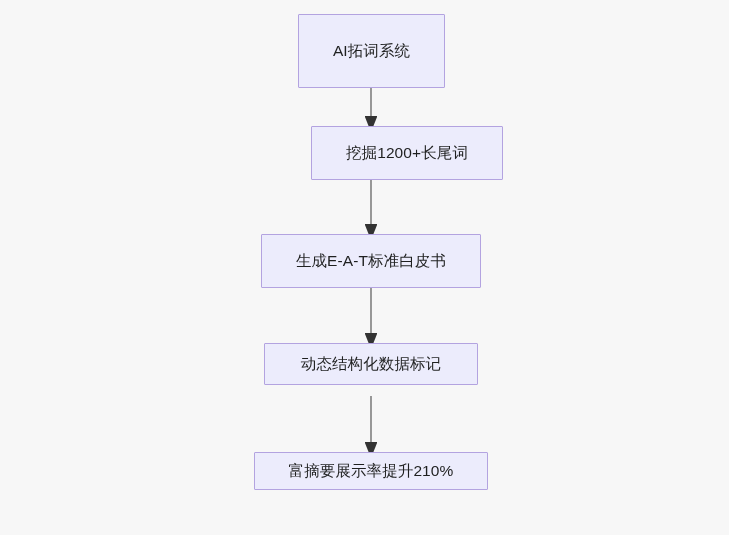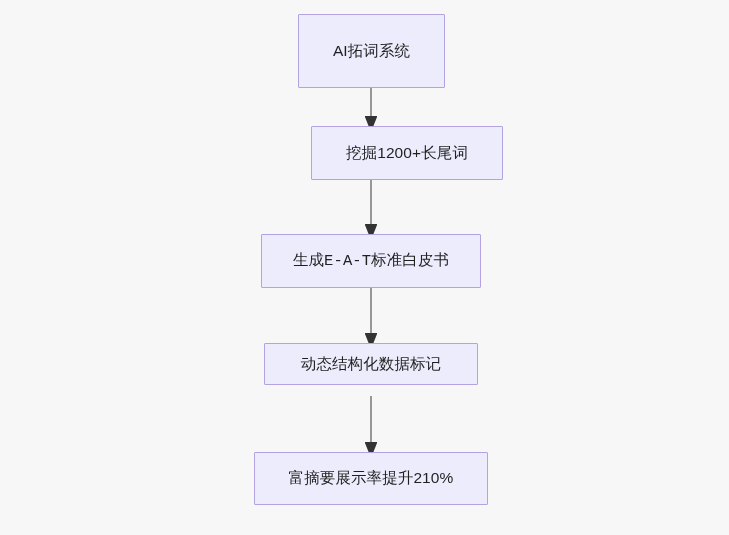--- a/index.html
+++ b/index.html
@@ -52,23 +52,23 @@
     font-size: 15.5px;
     line-height: 1.3;
     letter-spacing: 0.1px;
     white-space: nowrap;
     font-weight: 400;
   }
 
   
   #node-0 { left: 298px; top: 14px;  width: 147px; height: 74px; }
   #node-1 { left: 275px; top: 126px; width: 192px; height: 54px; margin-left: 36px; }
-  #node-2 { left: 261px; top: 234px; width: 220px; height: 54px; font-family: Liberation Mono, monospace; }
+  #node-2 { left: 261px; top: 234px; width: 220px; height: 54px; }
   #node-3 { left: 264px; top: 343px; width: 214px; height: 42px; }
-  #node-4 { left: 254px; top: 452px; width: 234px; height: 53px; }
+  #node-4 { left: 254px; top: 452px; width: 234px; height: 38px; }
 </style>
 </head>
 <body>
 
 <div id="flowchart-canvas">
 
   <svg id="connector-layer" viewBox="0 0 729 535" width="729" height="535" xmlns="http://www.w3.org/2000/svg">
     <defs>
       <marker id="arrowhead" markerWidth="10" markerHeight="8" refX="1.2" refY="4" orient="auto" markerUnits="strokeWidth">
         <polygon points="0,0 10,4 0,8" fill="#333333"></polygon>

